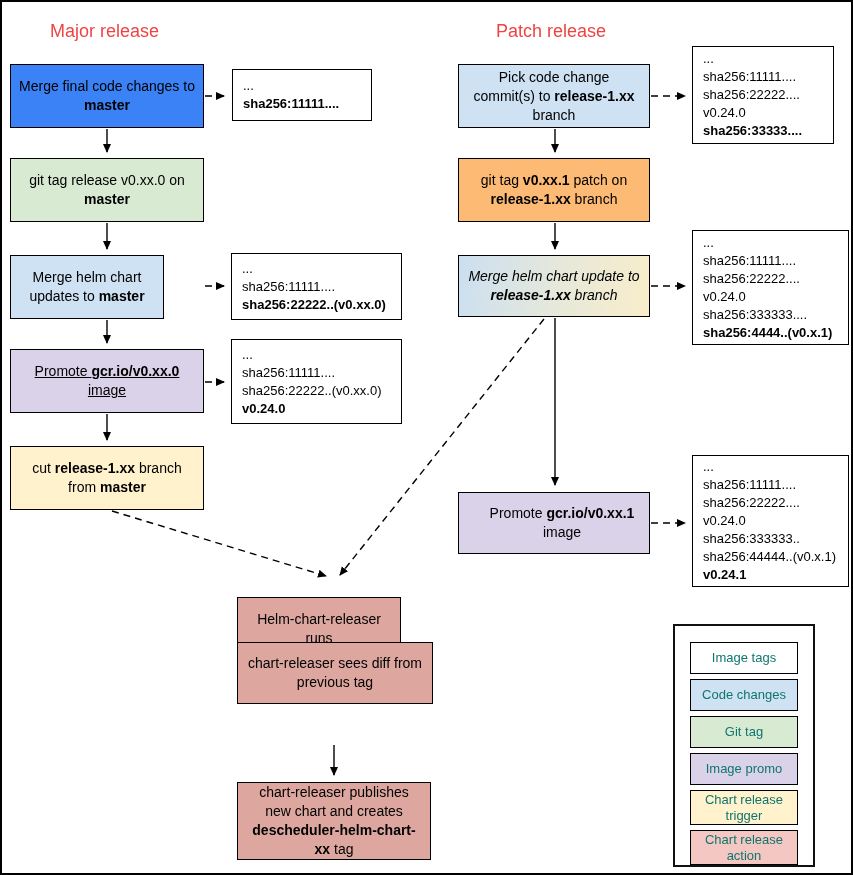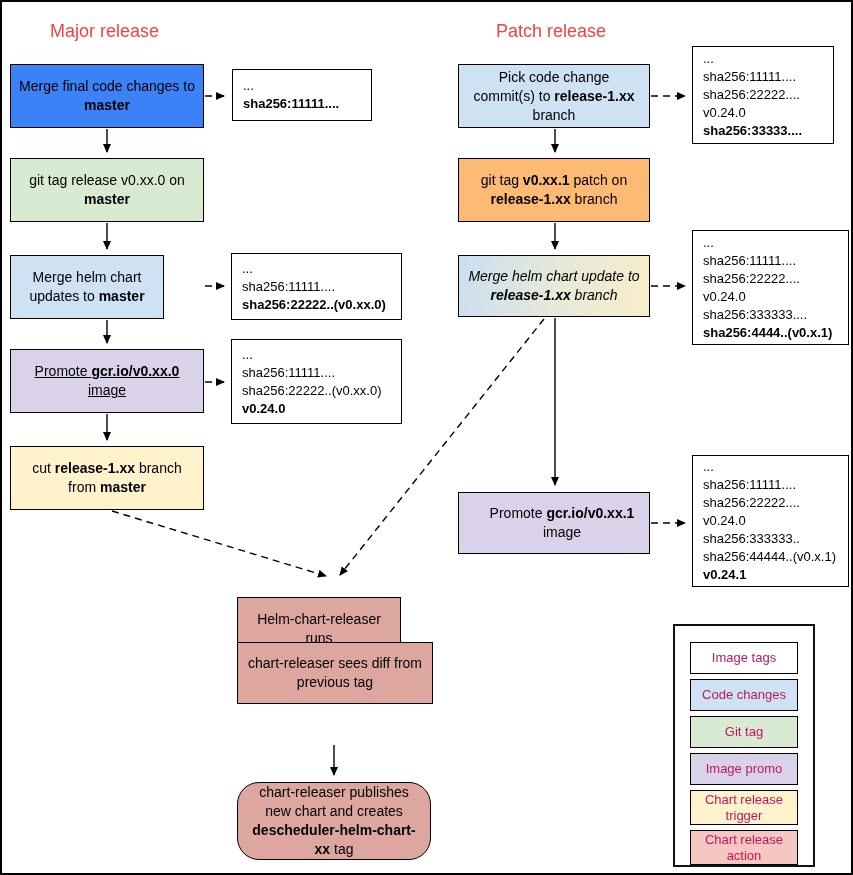--- a/index.html
+++ b/index.html
@@ -71,21 +71,21 @@
     width:108px;
     min-height:32px;
     box-sizing:border-box;
     border:1px solid #000;
     display:flex;
     align-items:center;
     justify-content:center;
     text-align:center;
     font-size:13px;
     line-height:16px;
-    color:#be185d;
+    color:#0f766e;
     padding:1px 2px;
   }
   #arrow-layer{
     position:absolute;
     left:0;top:0;
     pointer-events:none;
   }
 </style>
 </head>
 <body>
@@ -148,21 +148,21 @@
       </div>
       <div class="flow-box" style="background: rgb(217, 210, 233); left: 456px; top: 490px; width: 192px; height: 62px; padding-left: 24px;">
         <span><span>Promote </span><span class="b">gcr.io/v0.xx.1</span><span> image</span></span>
       </div>
       <div class="flow-box" style="background: rgb(221, 167, 159); left: 235px; top: 579px; width: 164px; height: 64px; margin-top: 16px;">
         <span><span>Helm-chart-releaser runs</span></span>
       </div>
       <div class="flow-box" style="background: rgb(221, 167, 159); left: 235px; top: 640px; width: 196px; height: 62px;">
         <span><span>chart-releaser sees diff from previous tag</span></span>
       </div>
-      <div class="flow-box" style="background: rgb(221, 167, 159); left: 235px; top: 780px; width: 194px; height: 78px; border-radius: 22px;">
+      <div class="flow-box" style="background: rgb(221, 167, 159); left: 235px; top: 780px; width: 194px; height: 78px;">
         <span><span>chart-releaser publishes new chart and creates </span><span class="b">descheduler-helm-chart-xx</span><span> tag</span></span>
       </div>
     </div>
   <div id="shas">
       <div class="sha-box" style="left: 230px; top: 67px; width: 140px; height: 52px;">
         <div class="line">...</div>
         <div class="line b">sha256:11111....</div>
       </div>
       <div class="sha-box" style="left: 229px; top: 251px; width: 171px; height: 67px;">
         <div class="line">...</div>

